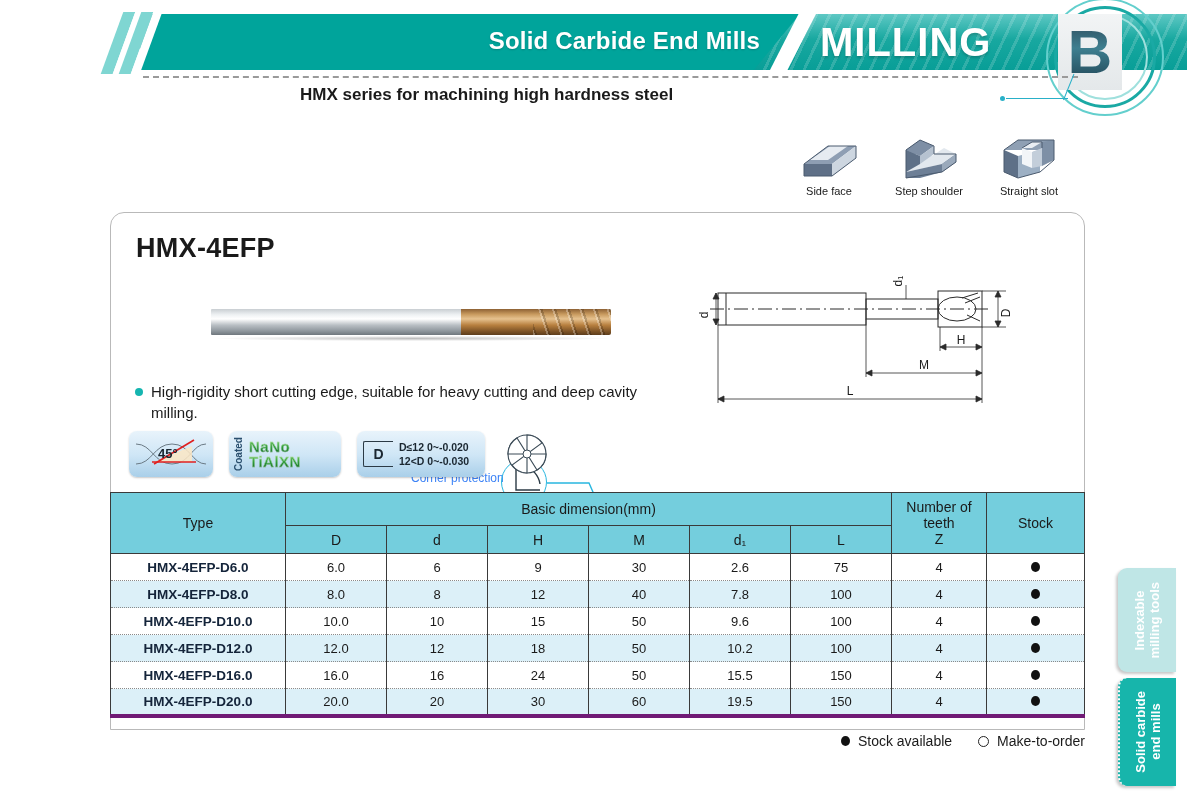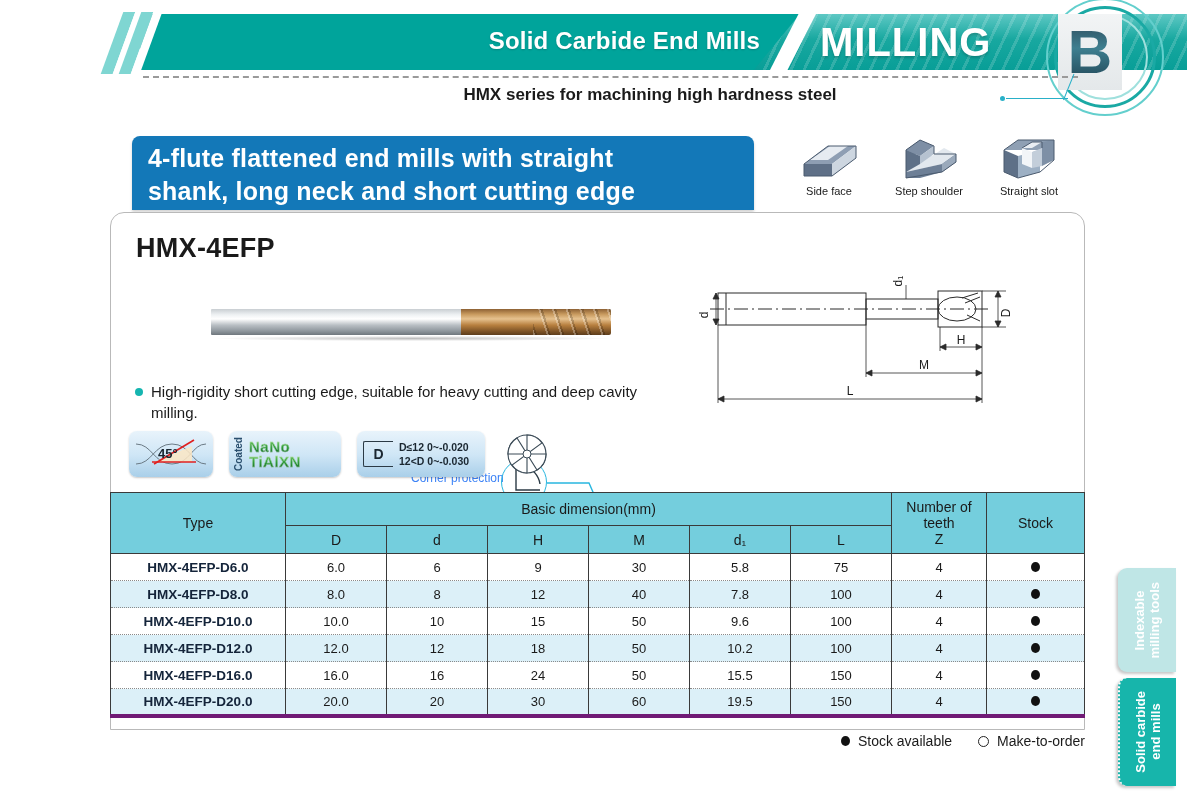--- a/index.html
+++ b/index.html
@@ -73,21 +73,20 @@
     background: linear-gradient(180deg,#2b4050 0%, #3e7f90 45%, #1b3a4a 100%);
     -webkit-background-clip: text; background-clip: text; color: transparent;
   }
 
   .hdr-dots {
     position: absolute; left: 143px; top: 76px; width: 935px; height: 1px;
     border-top: 2px dashed #9a9a9a;
   }
   .hdr-sub {
     position: absolute; left: 300px; top: 85px; width: 700px;
-    text-align: center;
     font-size: 17px; font-weight: bold; color: #1a1a1a;
   }
   .hdr-sub-dot { position:absolute; left:1000px; top:96px; width:5px; height:5px; background:#29b0c8; border-radius:50%; }
   .hdr-sub-line { position:absolute; left:1006px; top:98px; width:62px; height:1px; background:#29b0c8; }
   .hdr-sub-line2{ position:absolute; left:1063px; top:72px; width:1px; height:28px; background:#29b0c8; transform: rotate(22deg); transform-origin: bottom; }
 
   
   .title-banner {
     position: absolute; left: 132px; top: 136px; width: 622px; height: 74px;
     background: #1378b8;
@@ -260,24 +259,20 @@
       <div class="b-letter">B</div>
     </div>
 
     <div class="hdr-dots"></div>
     <div class="hdr-sub">HMX series for machining high hardness steel</div>
     <div class="hdr-sub-dot"></div>
     <div class="hdr-sub-line"></div>
     <div class="hdr-sub-line2"></div>
   </div>
 
-  <div class="title-banner">
-    <div>4-flute flattened end mills with straight</div>
-    <div>shank, long neck and short cutting edge</div>
-  </div>
 
   <div class="ops">
     <div class="op">
       <svg width="62" height="48" viewBox="0 0 62 48">
         <polygon points="6,30 30,12 58,12 34,30" fill="#8e9eb3"></polygon>
         <polygon points="6,30 34,30 34,42 6,42" fill="#5f7087"></polygon>
         <polygon points="34,30 58,12 58,24 34,42" fill="#cdd6e0"></polygon>
         <polygon points="12,26 32,12 50,12 30,26" fill="#e6ebf1"></polygon>
         <polyline points="6,30 30,12 58,12 58,24 34,42 6,42 6,30" fill="none" stroke="#4a5a6e" stroke-width="1"></polyline>
       </svg>
@@ -463,21 +458,21 @@
         <th class="sub-head" style="width:101px">L</th>
       </tr>
     </thead>
     <tbody>
       <tr>
         <td class="type-cell">HMX-4EFP-D6.0</td>
         <td>6.0</td>
         <td>6</td>
         <td>9</td>
         <td>30</td>
-        <td>5.8</td>
+        <td>2.6</td>
         <td>75</td>
         <td>4</td>
         <td><span class="dot-full"></span></td>
       </tr>
       <tr class="alt">
         <td class="type-cell">HMX-4EFP-D8.0</td>
         <td>8.0</td>
         <td>8</td>
         <td>12</td>
         <td>40</td>

